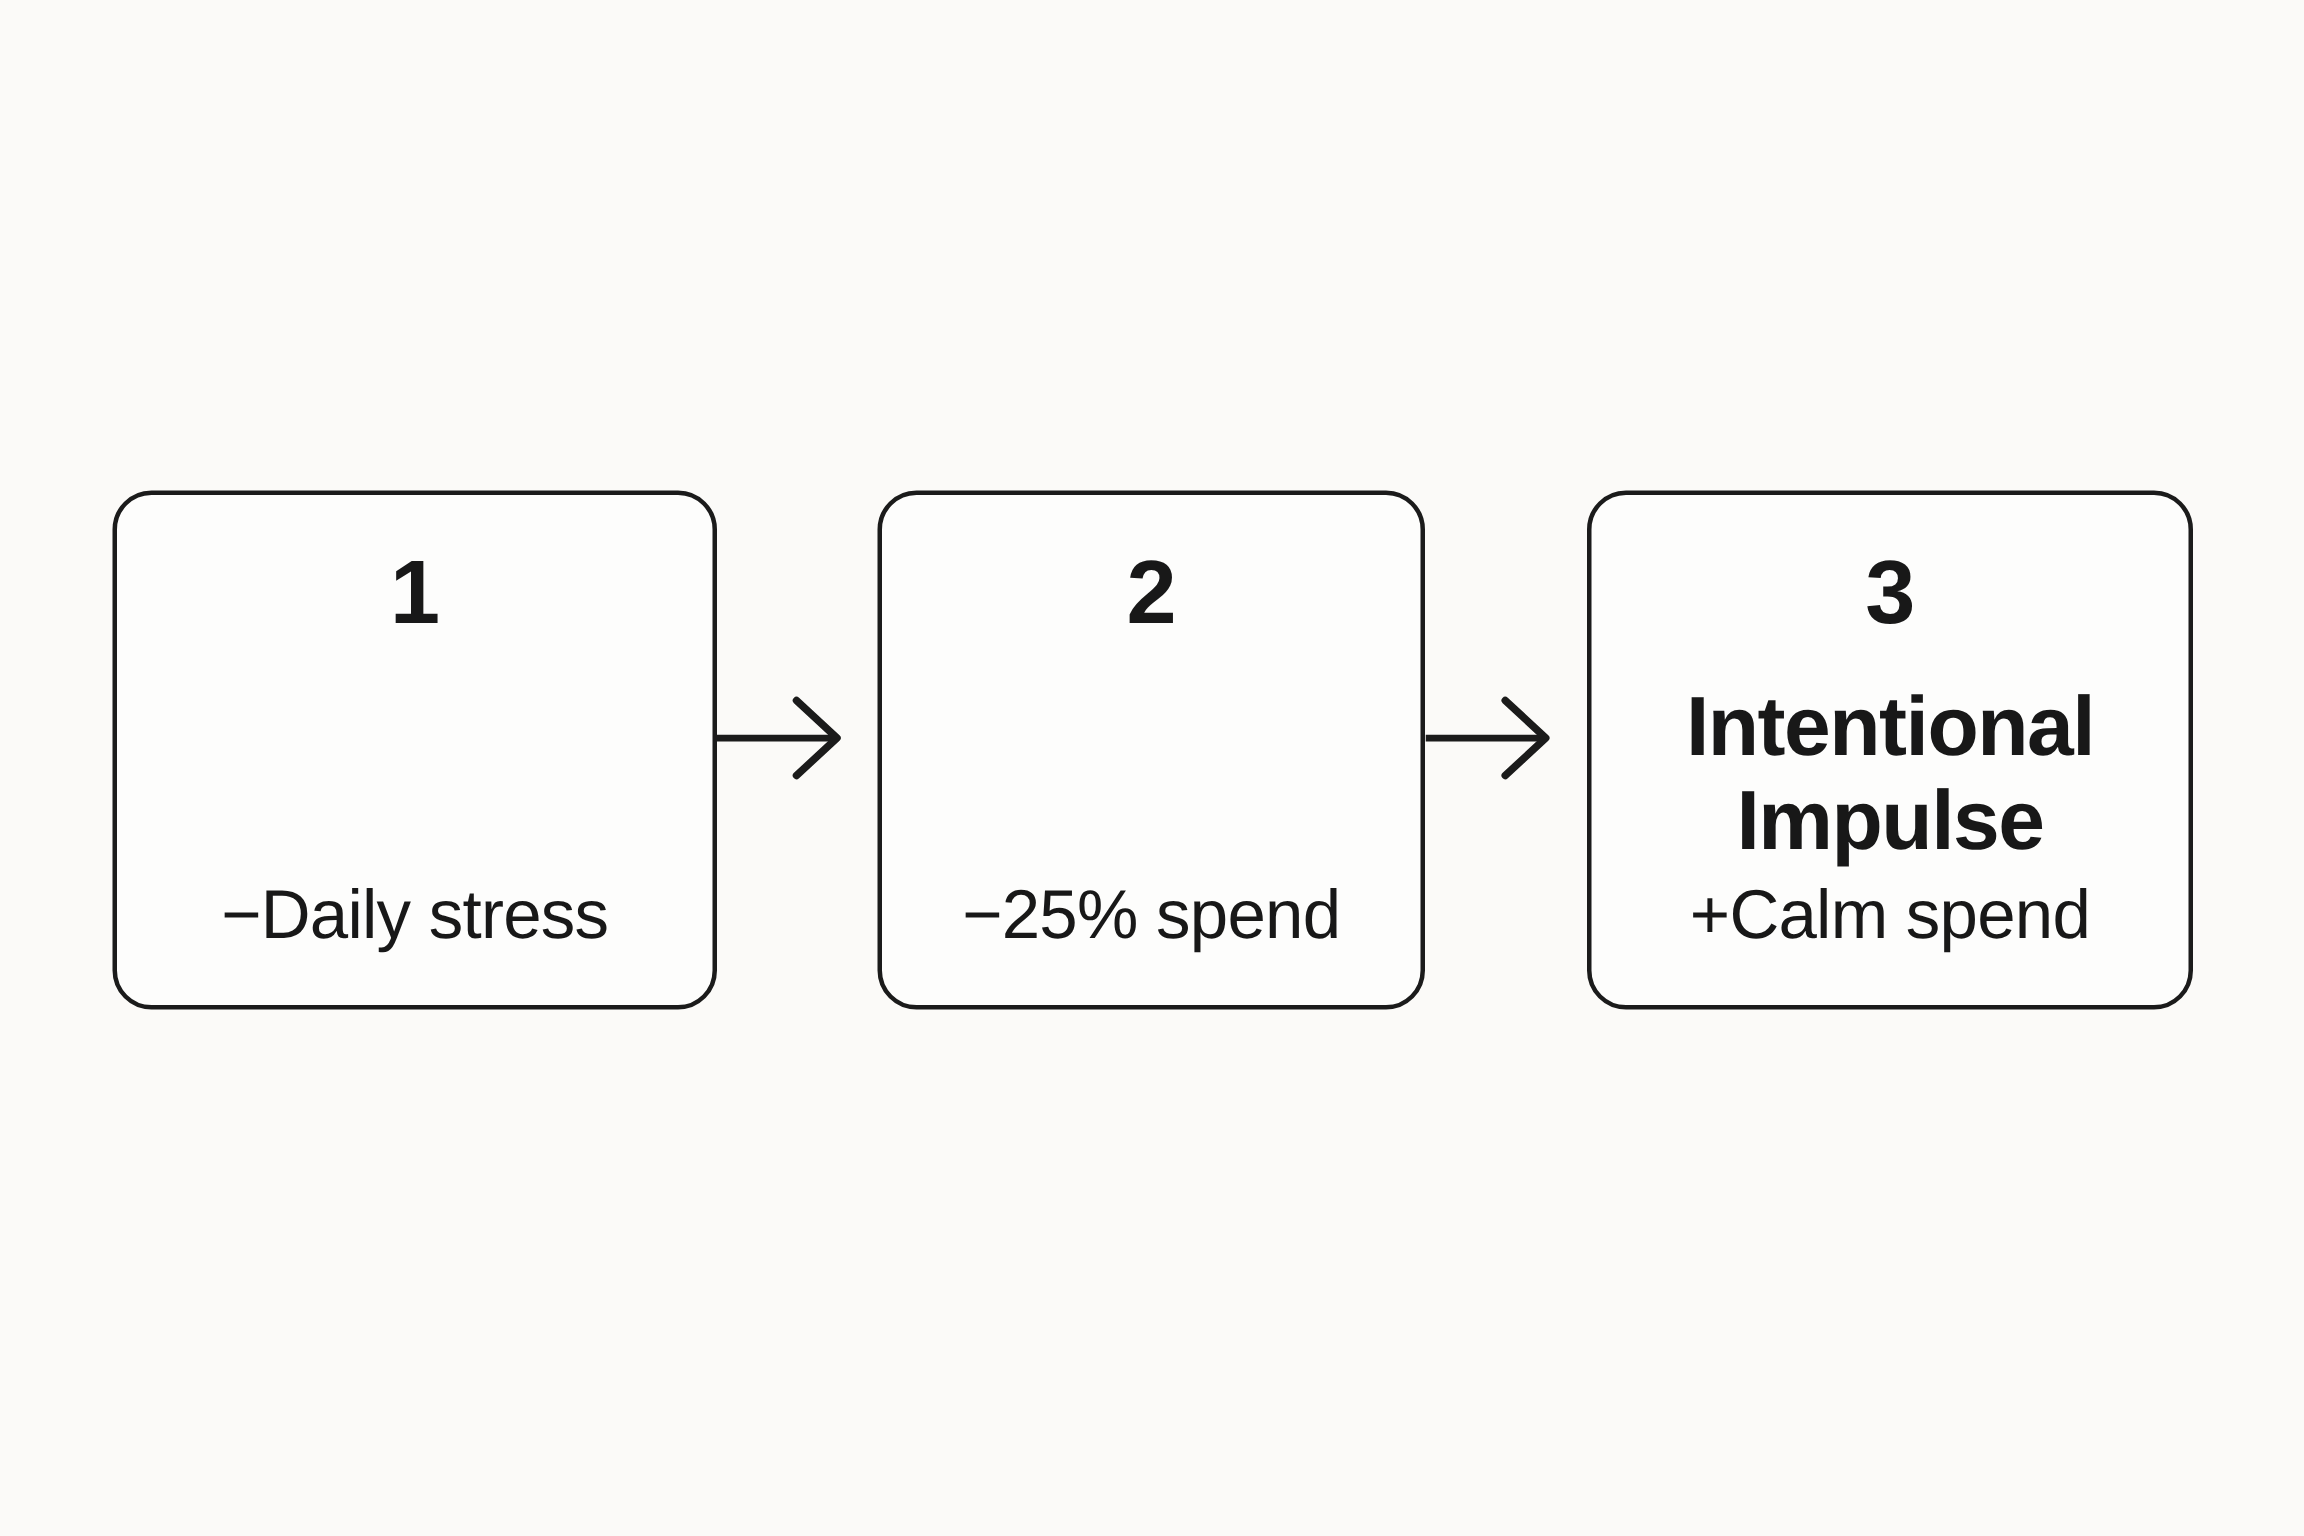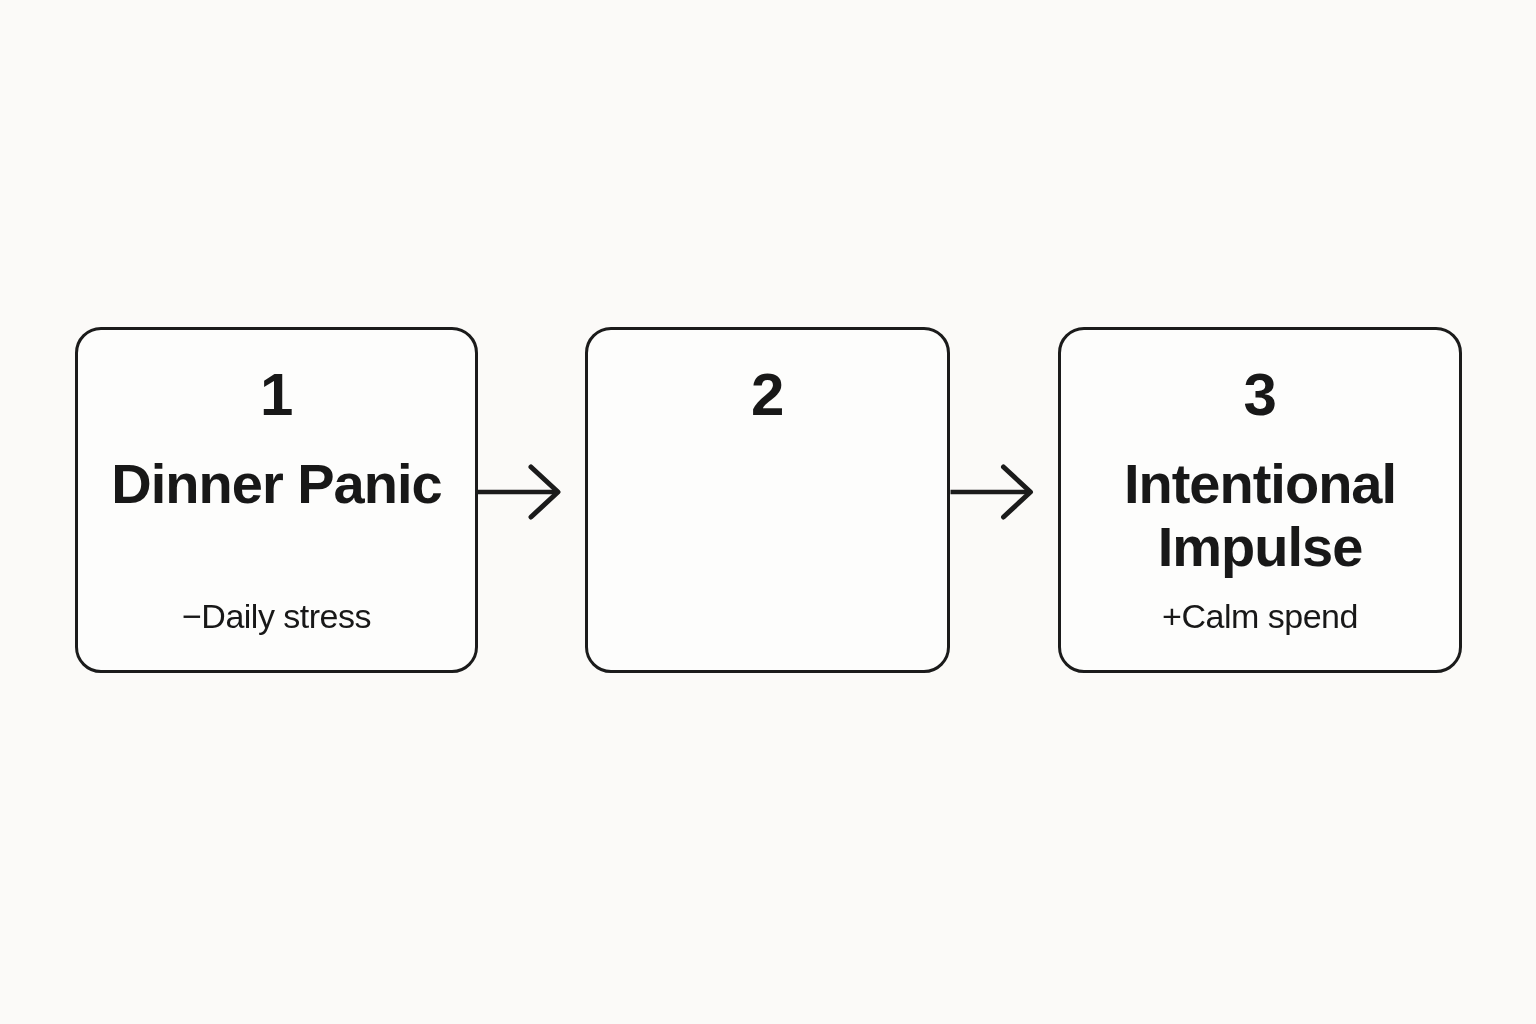--- a/index.html
+++ b/index.html
@@ -42,21 +42,21 @@
   }
   .step-title {
     font-size: 56px;
     font-weight: 700;
     line-height: 1.12;
     letter-spacing: -1px;
     text-align: center;
     margin-top: 24px;
   }
   .step-subtitle {
-    font-size: 34px;
+    font-size: 46px;
     font-weight: 400;
     line-height: 1.15;
     letter-spacing: -0.5px;
     text-align: center;
     margin-top: auto;
   }
   .flow-arrow {
     position: absolute;
     top: 463px;
   }
@@ -64,33 +64,33 @@
   .flow-arrow.arrow-2 { left: 950px; }
   .flow-arrow svg { display: block; }
 </style>
 </head>
 <body>
 
 <div class="canvas">
 
   <div class="flow-box box-1">
     <div class="step-number">1</div>
-    <div class="step-title">Dinner Panic</div>
     <div class="step-subtitle">−Daily stress</div>
   </div>
 
   <div class="flow-arrow arrow-1">
     <svg width="107" height="58" viewBox="0 0 107 58" fill="none" xmlns="http://www.w3.org/2000/svg">
       <line x1="0" y1="29" x2="79" y2="29" stroke="#1b1b1b" stroke-width="4.5"></line>
       <polyline points="53,4 80,29 53,54" stroke="#1b1b1b" stroke-width="5" fill="none" stroke-linecap="round" stroke-linejoin="round"></polyline>
     </svg>
   </div>
 
   <div class="flow-box box-2">
     <div class="step-number">2</div>
+    <div class="step-subtitle">−25% spend</div>
   </div>
 
   <div class="flow-arrow arrow-2">
     <svg width="108" height="58" viewBox="0 0 107 58" fill="none" xmlns="http://www.w3.org/2000/svg">
       <line x1="0" y1="29" x2="79" y2="29" stroke="#1b1b1b" stroke-width="4.5"></line>
       <polyline points="53,4 80,29 53,54" stroke="#1b1b1b" stroke-width="5" fill="none" stroke-linecap="round" stroke-linejoin="round"></polyline>
     </svg>
   </div>
 
   <div class="flow-box box-3">

